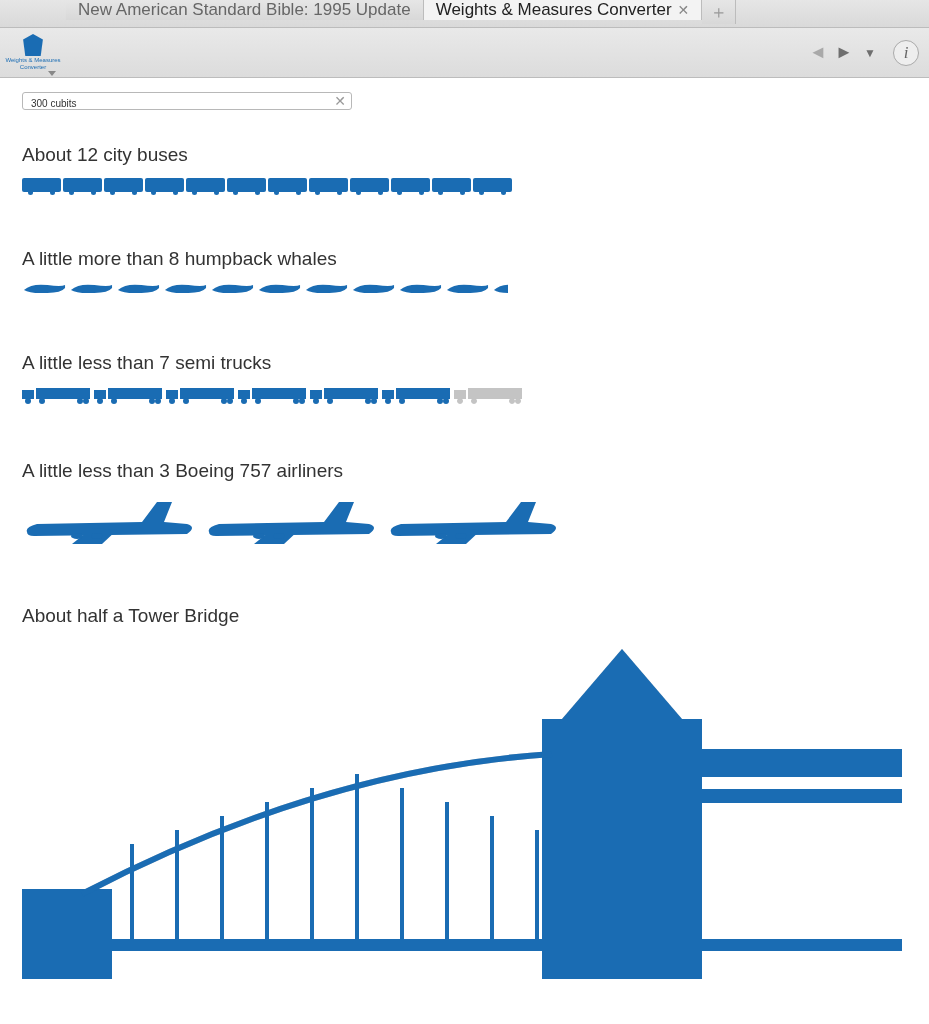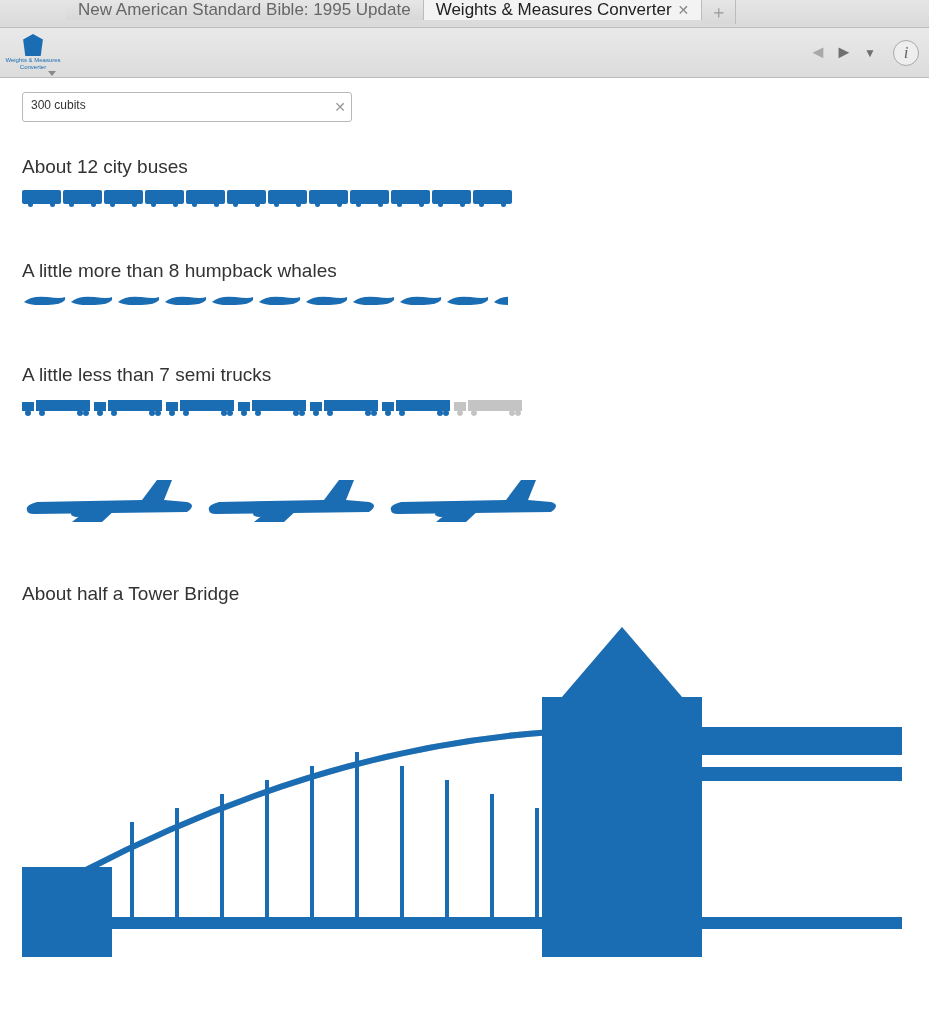--- a/index.html
+++ b/index.html
@@ -92,23 +92,23 @@
     font-family: Georgia, serif; font-style: italic; font-size:17px; color:#666;
     margin-left:10px; cursor:pointer;
     background: #eee;
   }
   
   .content { padding: 14px 22px 30px 22px; }
   .search-wrap {
     width: 330px; position: relative; margin-bottom: 34px;
   }
   .search-input {
-    width: 100%; padding: 5px 28px 9px 8px;
+    width: 100%; padding: 5px 28px 0 8px;
     border: 1px solid #b8b8b8; border-radius: 3px;
-    font-size: 12px; color:#333; background:#fff;
+    font-size: 10px; color:#333; background:#fff;
   }
   .search-clear {
     position:absolute; right:6px; top:50%; transform:translateY(-50%);
     color:#999; font-size:14px; cursor:pointer;
   }
   .compare-block { margin-bottom: 56px; }
   .compare-block h3 {
     font-size: 19px; font-weight: 500; color:#333; margin-bottom: 12px;
   }
   .row { display:flex; align-items:flex-end; gap:2px; flex-wrap:nowrap; }
@@ -288,20 +288,21 @@
             </svg>
           </div>
           <div class="icon-truck ghost">
             <svg viewBox="0 0 70 18">
               <use href="#truck-shape"></use>
             </svg>
           </div>
         </div>
       </div>
       <div class="compare-block">
+        <h3>A little less than 3 Boeing 757 airliners</h3>
         <div class="row">
           <div class="icon-plane">
             <svg viewBox="0 0 180 55">
               <use href="#plane-shape"></use>
             </svg>
           </div>
           <div class="icon-plane">
             <svg viewBox="0 0 180 55">
               <use href="#plane-shape"></use>
             </svg>

